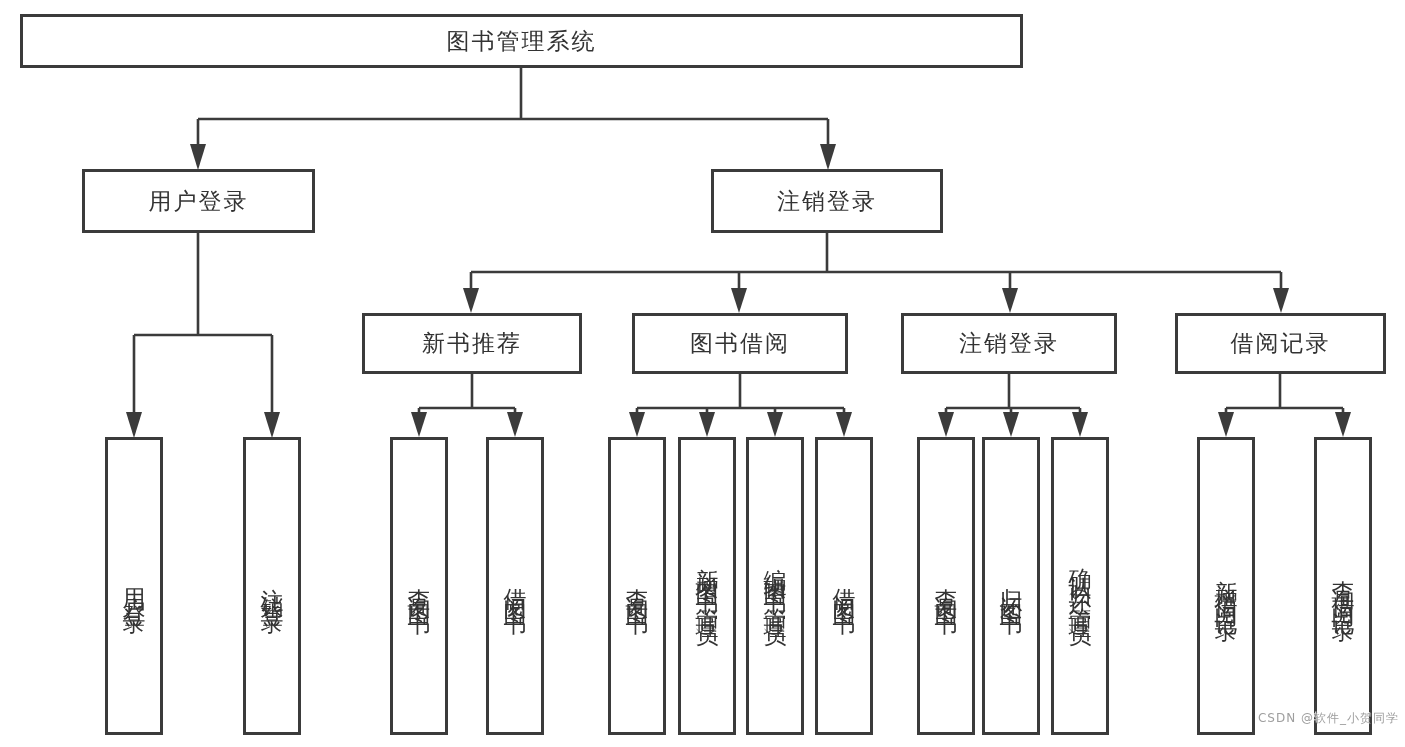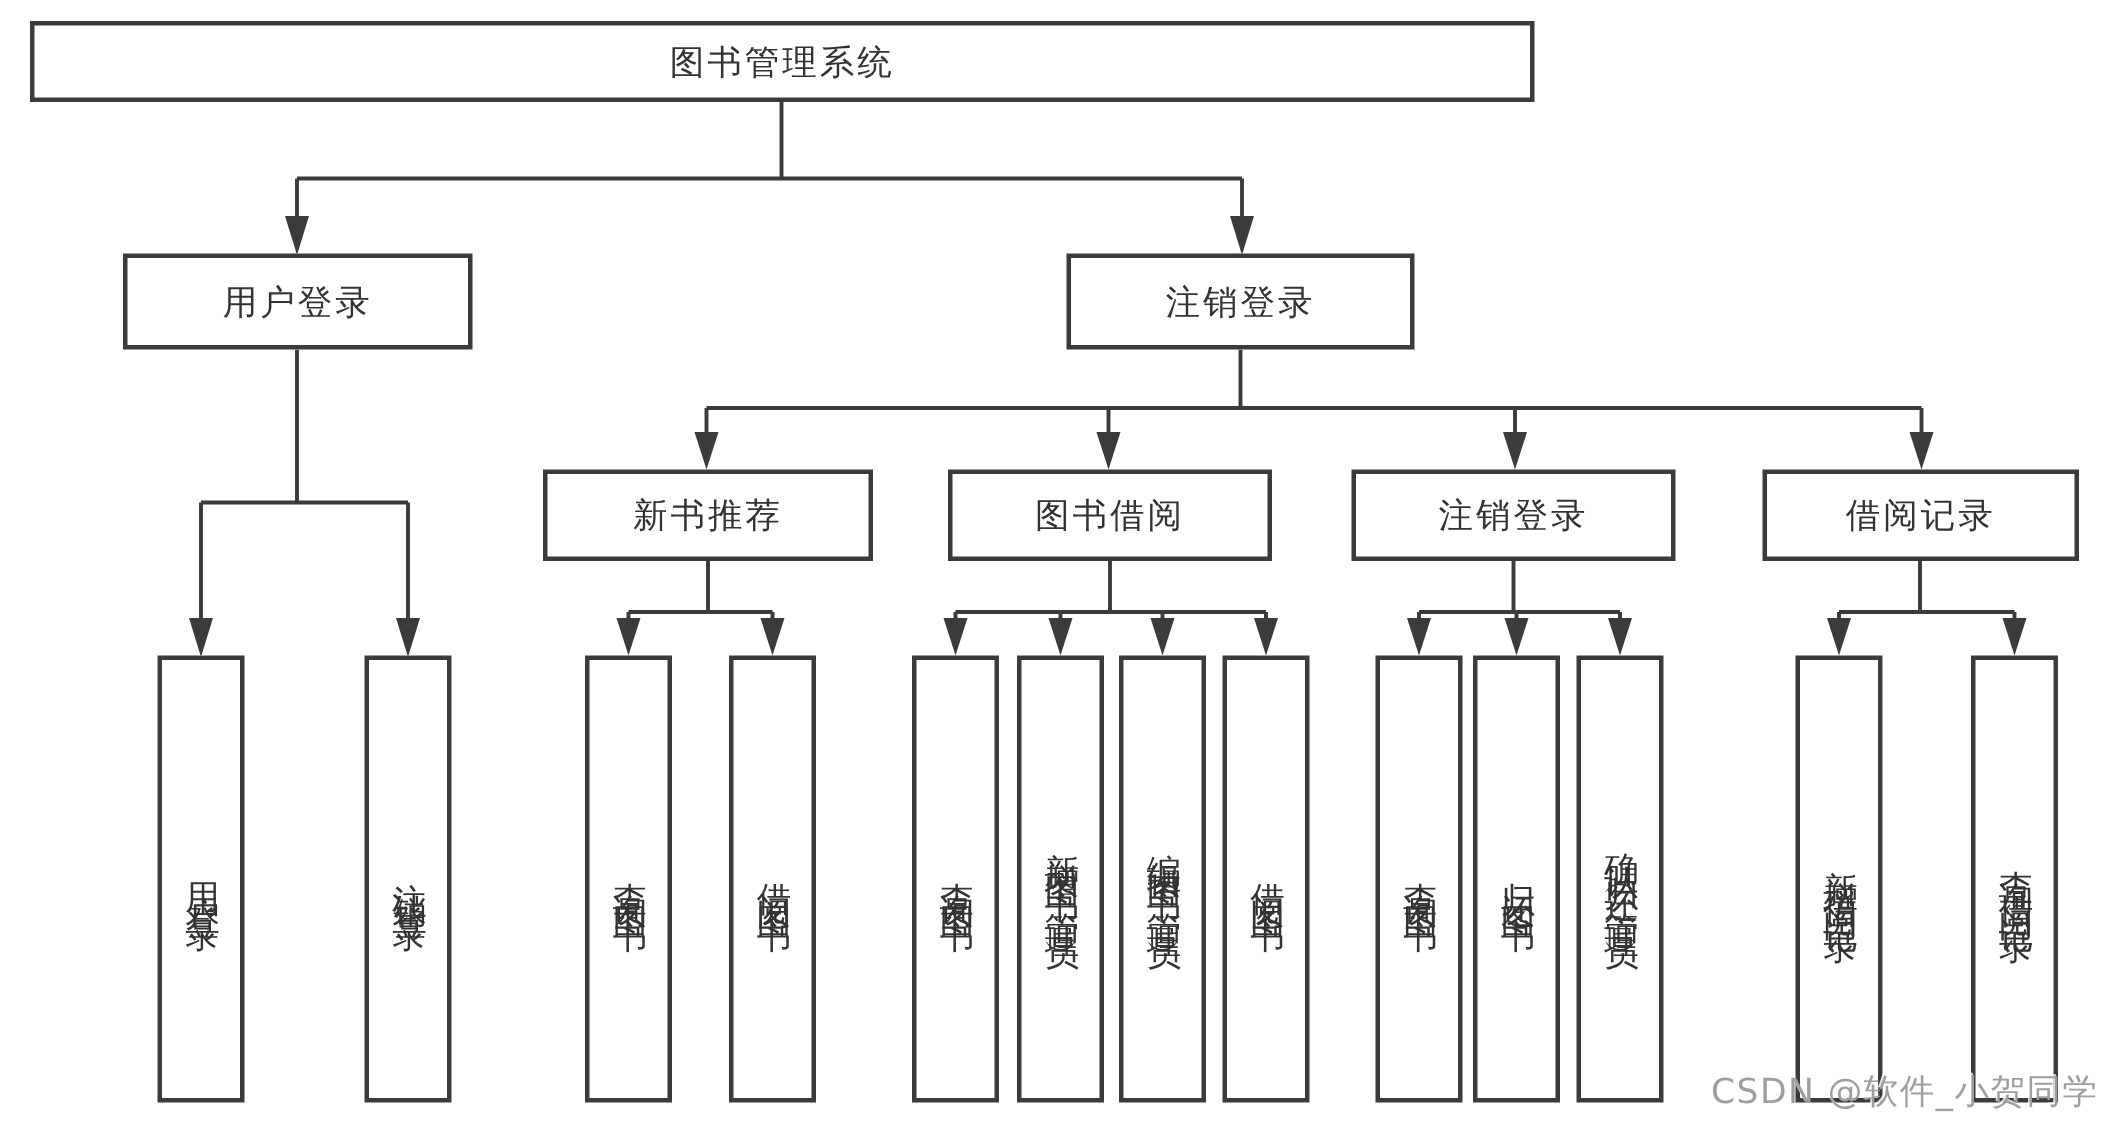--- a/index.html
+++ b/index.html
@@ -26,22 +26,22 @@
   }
   .h .label{letter-spacing:2px;}
   .v .label{
     writing-mode:vertical-rl;
     text-orientation:mixed;
     letter-spacing:8px;
     font-size:23px;
     line-height:1;
   }
   #watermark{
-    position:absolute;right:6px;bottom:4px;
-    font-size:23px;letter-spacing:1px;
+    position:absolute;right:6px;bottom:20px;
+    font-size:12px;letter-spacing:1px;
     color:var(--watermark,#9e9e9e);
     text-shadow:-1px -1px 0 rgba(255,255,255,.85);
     z-index:5;
   }
 </style>
 </head>
 <body>
 
 <div id="canvas">
 

